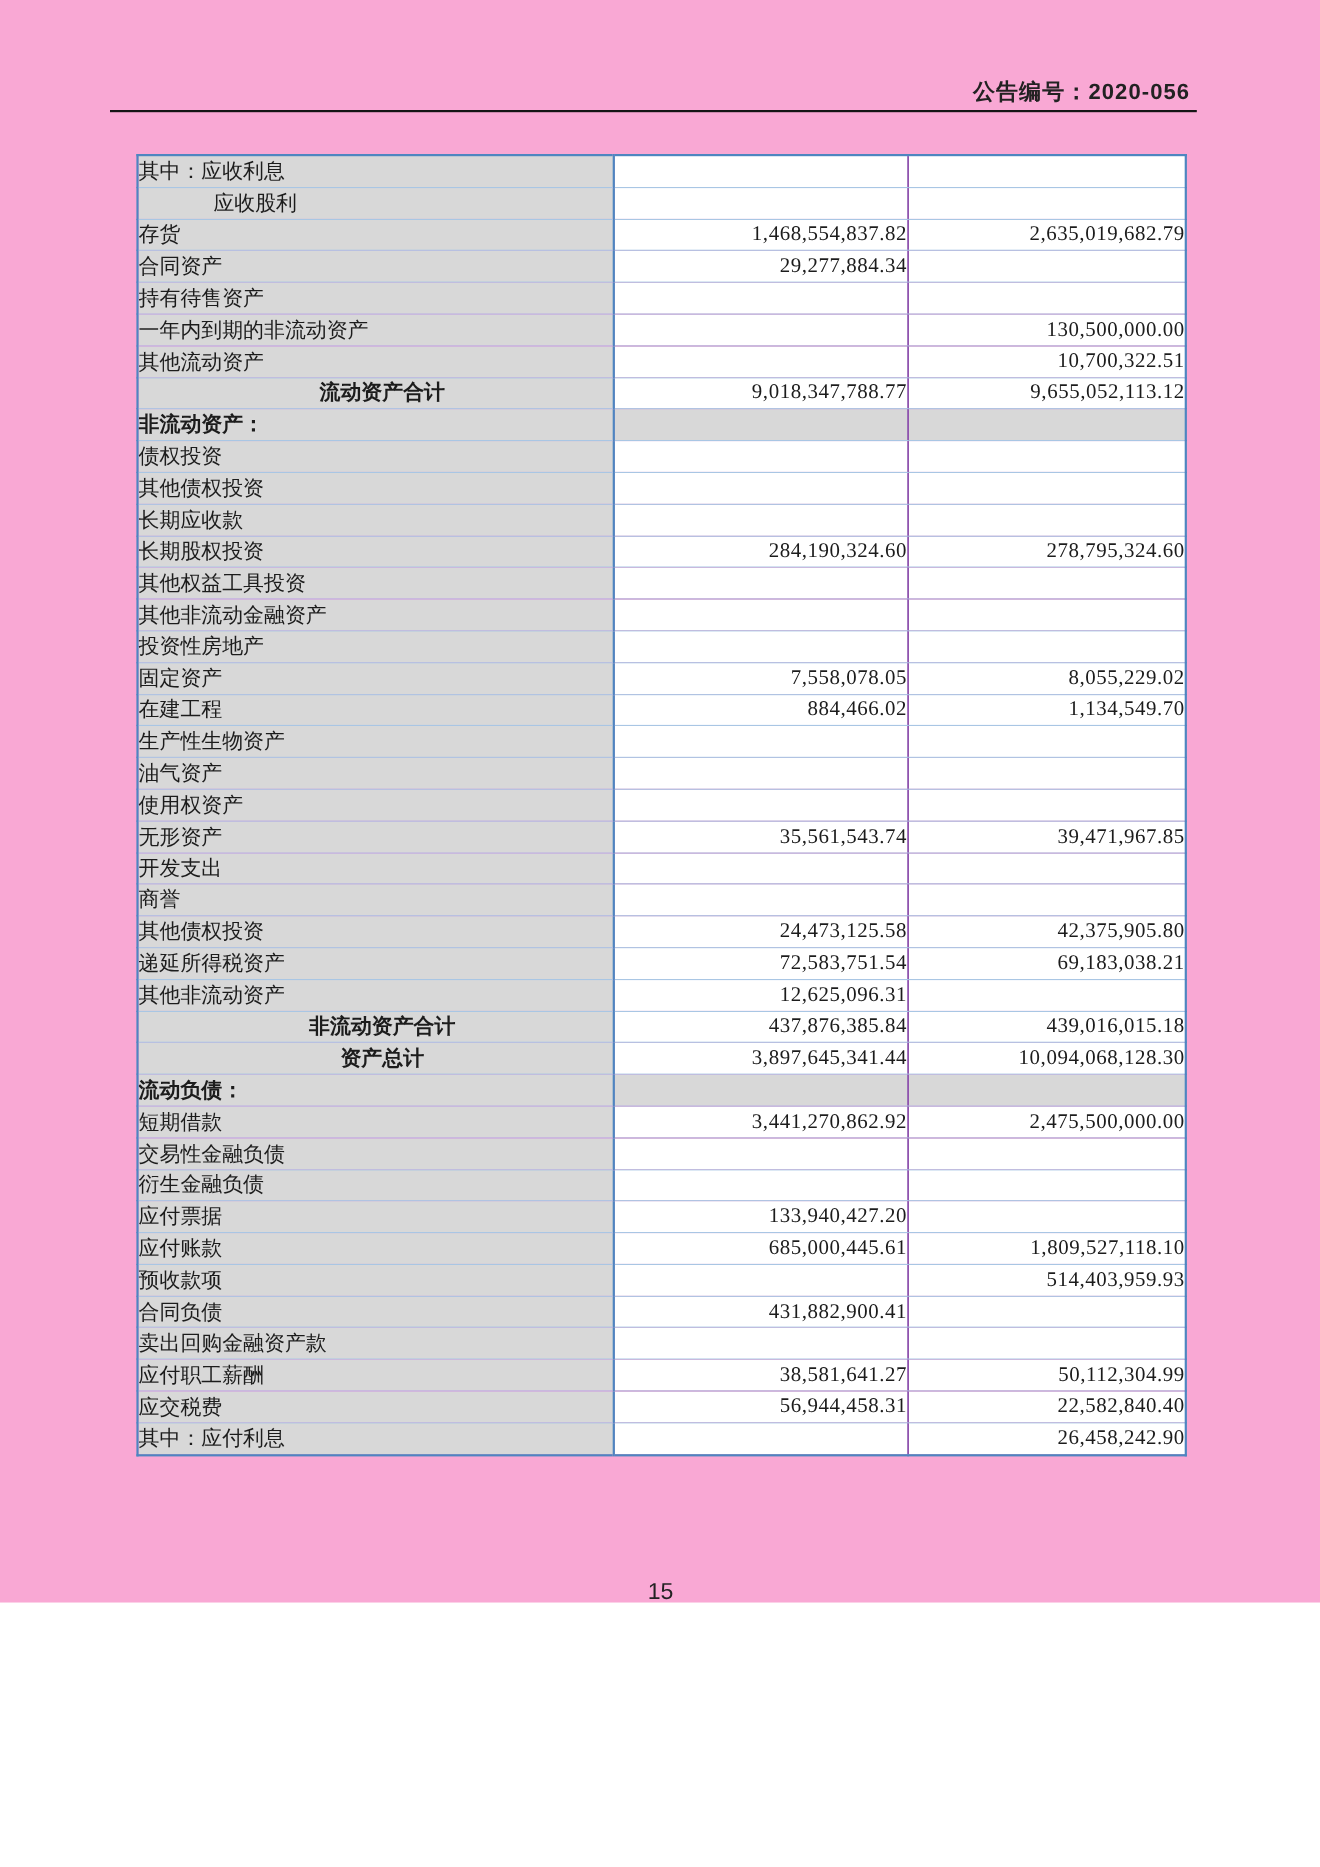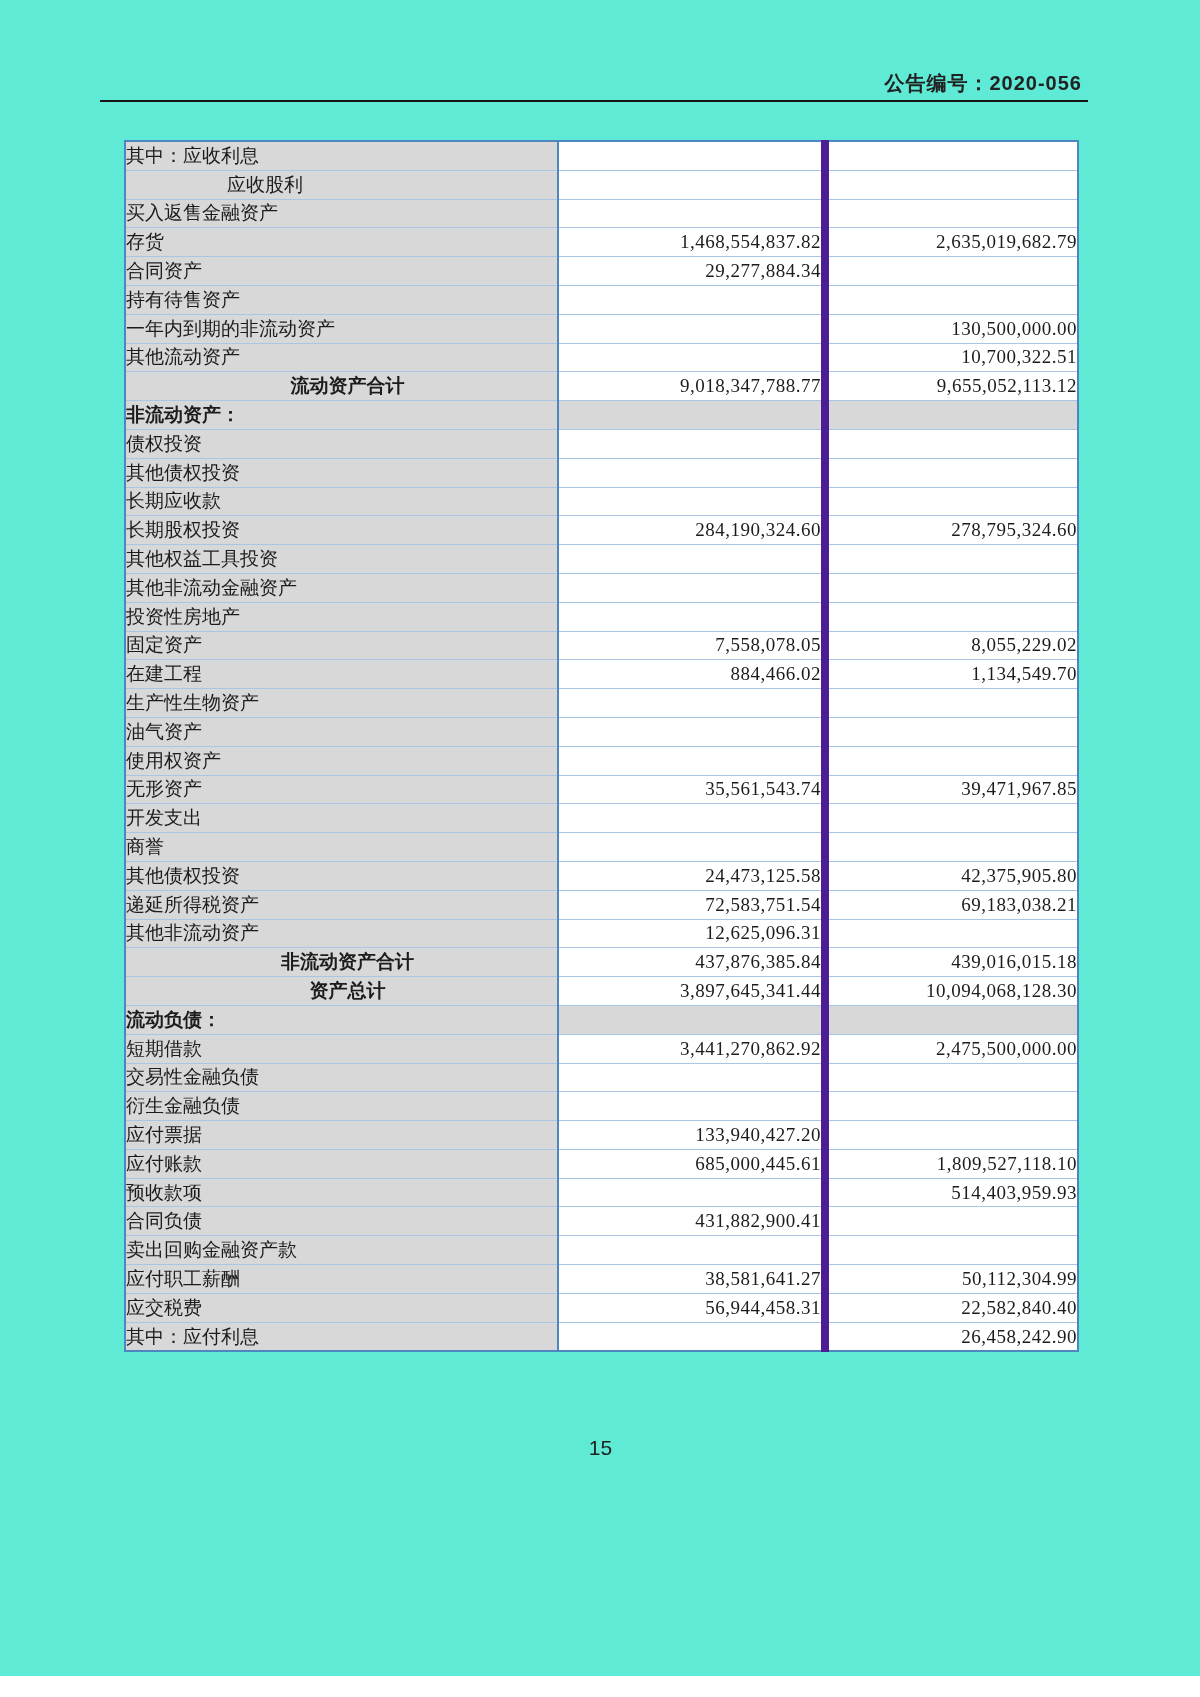--- a/index.html
+++ b/index.html
@@ -4,22 +4,22 @@
 <style>
   html, body {
     margin: 0;
     padding: 0;
     background: #ffffff;
     font-family: "Liberation Serif", "DejaVu Serif", serif;
   }
   .page {
     position: relative;
     width: 1200px;
-    height: 1676px;
-    background: #5eead4;
+    height: 1457px;
+    background: #f9a8d4;
     overflow: hidden;
   }
   .doc-header {
     position: absolute;
     top: 70px;
     right: 118px;
     font-family: "Liberation Sans", sans-serif;
     font-weight: 600;
     font-size: 20px;
     color: #222222;
@@ -57,24 +57,24 @@
     border-right: 2px solid #4e86c0;
   }
   td.cell-value {
     background: #ffffff;
     text-align: right;
     padding-right: 9px;
     letter-spacing: 0.5px;
     font-size: 18.5px;
   }
   td.cell-value.v1 {
-    border-right: 8px solid #4c1d95;
+    border-right: 1px solid #4c1d95;
   }
   tr.row-item-indent td.cell-label {
-    padding-left: 101px;
+    padding-left: 68px;
   }
   tr.row-total td.cell-label {
     font-weight: bold;
     text-align: center;
     padding-left: 12px;
   }
   tr.row-total td.cell-value {
     font-weight: normal;
   }
   tr.row-section td.cell-label {
@@ -114,25 +114,20 @@
           <td class="cell-label">其中：应收利息</td>
           <td class="cell-value v1"></td>
           <td class="cell-value v2"></td>
         </tr>
         <tr class="row-item-indent">
           <td class="cell-label">应收股利</td>
           <td class="cell-value v1"></td>
           <td class="cell-value v2"></td>
         </tr>
         <tr class="row-item">
-          <td class="cell-label">买入返售金融资产</td>
-          <td class="cell-value v1"></td>
-          <td class="cell-value v2"></td>
-        </tr>
-        <tr class="row-item">
           <td class="cell-label">存货</td>
           <td class="cell-value v1">1,468,554,837.82</td>
           <td class="cell-value v2">2,635,019,682.79</td>
         </tr>
         <tr class="row-item">
           <td class="cell-label">合同资产</td>
           <td class="cell-value v1">29,277,884.34</td>
           <td class="cell-value v2"></td>
         </tr>
         <tr class="row-item">

